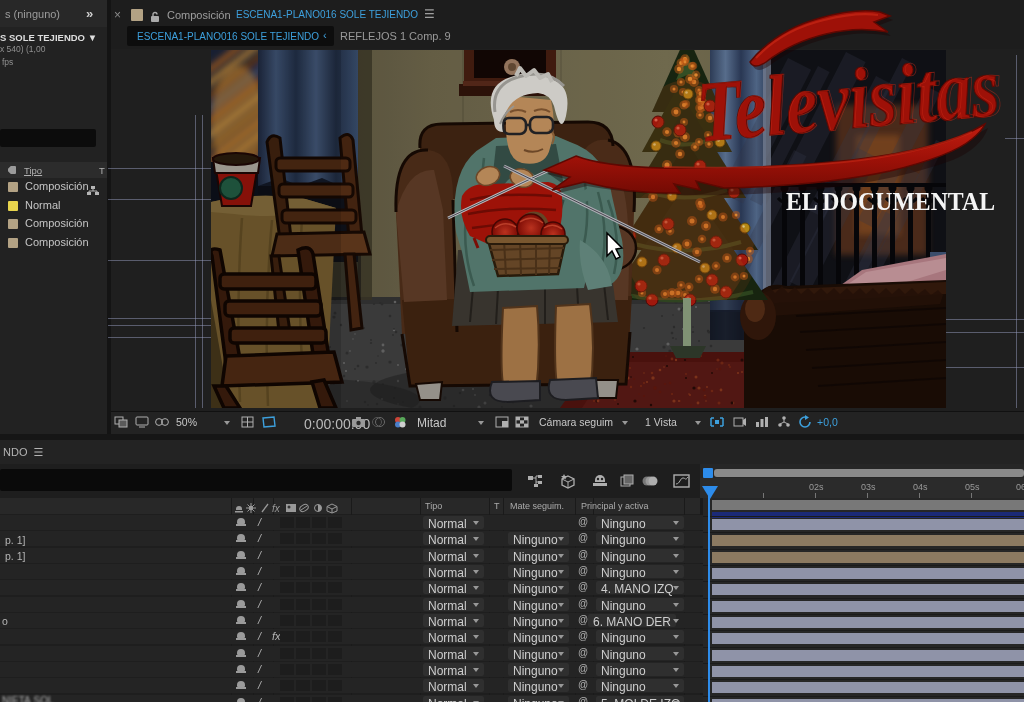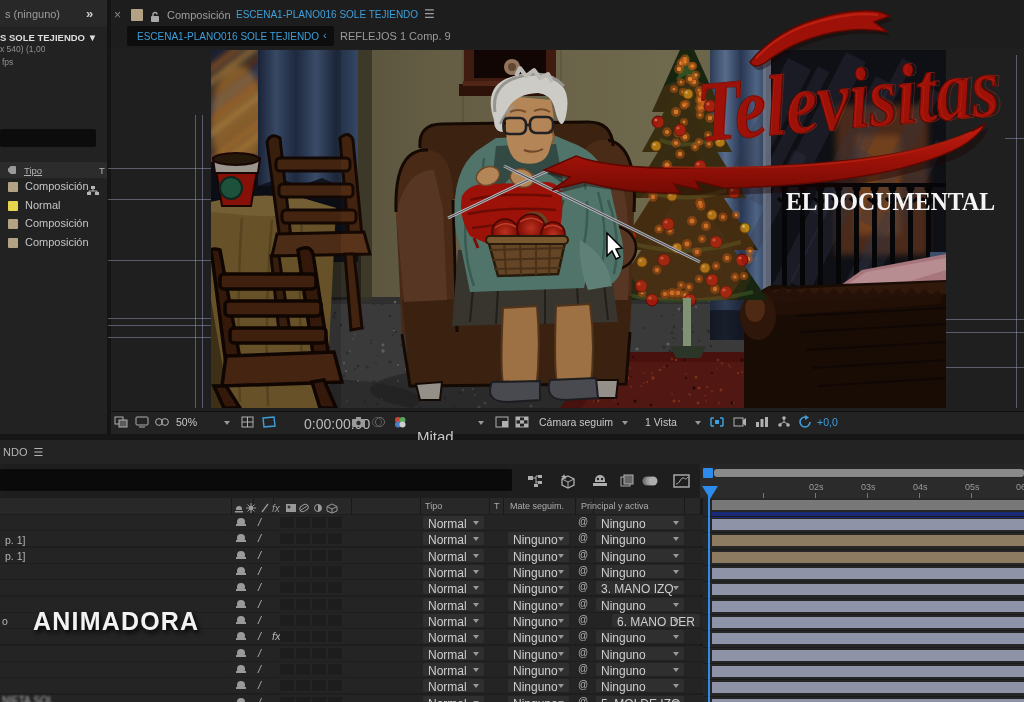--- a/index.html
+++ b/index.html
@@ -1280,21 +1280,21 @@
     <div class="abs" style="left:372px;top:414px;width:16px;height:16px;z-index:41"><svg width="16" height="16">
         <circle cx="8" cy="8" r="4.5" fill="none" stroke="#6a6a6a"></circle>
         <circle cx="5" cy="8" r="4.5" fill="none" stroke="#555"></circle>
       </svg></div>
     <div class="abs" style="left:392px;top:414px;width:16px;height:16px;z-index:41"><svg width="16" height="16">
         <circle cx="6" cy="6" r="3" fill="#cc4438"></circle>
         <circle cx="10.5" cy="6" r="3" fill="#58a85a"></circle>
         <circle cx="6" cy="10.5" r="3" fill="#4a7ec8"></circle>
         <circle cx="10.5" cy="10.5" r="3" fill="#cfcfcf"></circle>
       </svg></div>
-    <div class="txt" style="left:417px;top:428px;font-size:15px;color:#c8c8c8;z-index:41">Mitad</div>
+    <div class="txt" style="left:417px;top:416px;font-size:12px;color:#c8c8c8;z-index:41">Mitad</div>
     <div class="caret" style="left:478px;top:421px;z-index:41"></div>
     <div class="abs" style="left:494px;top:414px;width:16px;height:16px;z-index:41"><svg width="16" height="16">
         <rect x="2" y="3" width="12" height="10" fill="none" stroke="#b0b0b0"></rect>
         <rect x="8" y="7" width="6" height="6" fill="#b0b0b0"></rect>
       </svg></div>
     <div class="abs" style="left:514px;top:414px;width:16px;height:16px;z-index:41"><svg width="16" height="16">
         <rect x="2" y="3" width="12" height="10" fill="none" stroke="#b0b0b0"></rect>
         <rect x="2" y="3" width="4" height="3.3" fill="#b0b0b0"></rect>
         <rect x="10" y="3" width="4" height="3.3" fill="#b0b0b0"></rect>
         <rect x="6" y="6.3" width="4" height="3.3" fill="#b0b0b0"></rect>
@@ -1490,21 +1490,21 @@
     <div class="box" style="left:423px;top:581px;width:61px;z-index:53">
       <span class="bt">Normal</span>
     </div>
     <div class="caret" style="left:473px;top:586px;z-index:54"></div>
     <div class="box" style="left:508px;top:581px;width:61px;z-index:53">
       <span class="bt">Ninguno</span>
     </div>
     <div class="caret" style="left:558px;top:586px;z-index:54"></div>
     <div class="txt" style="left:578px;top:581px;font-size:10px;color:#b0b0b0;z-index:53">@</div>
     <div class="box" style="left:596px;top:581px;width:88px;z-index:53">
-      <span class="bt">3. MANO IZQ</span>
+      <span class="bt">4. MANO IZQ</span>
     </div>
     <div class="caret" style="left:673px;top:586px;z-index:54"></div>
     <div class="abs" style="left:0;top:597px;width:703px;height:15px;background:#242424;z-index:52"></div>
     <div class="shy" style="left:236px;top:600px;z-index:53"></div>
     <div class="slash" style="left:258px;top:598px;z-index:53">/</div>
     <div class="abs" style="left:280px;top:599px;width:64px;height:11px;background:repeating-linear-gradient(90deg,#1d1d1d 0 14px,#242424 14px 16px);z-index:53"></div>
     <div class="box" style="left:423px;top:598px;width:61px;z-index:53">
       <span class="bt">Normal</span>
     </div>
     <div class="caret" style="left:473px;top:603px;z-index:54"></div>
@@ -1523,21 +1523,21 @@
     <div class="abs" style="left:280px;top:615px;width:64px;height:11px;background:repeating-linear-gradient(90deg,#1d1d1d 0 14px,#242424 14px 16px);z-index:53"></div>
     <div class="box" style="left:423px;top:614px;width:61px;z-index:53">
       <span class="bt">Normal</span>
     </div>
     <div class="caret" style="left:473px;top:619px;z-index:54"></div>
     <div class="box" style="left:508px;top:614px;width:61px;z-index:53">
       <span class="bt">Ninguno</span>
     </div>
     <div class="caret" style="left:558px;top:619px;z-index:54"></div>
     <div class="txt" style="left:578px;top:614px;font-size:10px;color:#b0b0b0;z-index:53">@</div>
-    <div class="box" style="left:612px;top:614px;width:88px;z-index:53">
+    <div class="box" style="left:588px;top:614px;width:88px;z-index:53">
       <span class="bt">6. MANO DER</span>
     </div>
     <div class="caret" style="left:673px;top:619px;z-index:54"></div>
     <div class="abs" style="left:0;top:629px;width:703px;height:15px;background:#242424;z-index:52"></div>
     <div class="shy" style="left:236px;top:632px;z-index:53"></div>
     <div class="slash" style="left:258px;top:630px;z-index:53">/</div>
     <div class="slash" style="left:272px;top:630px;z-index:53">fx</div>
     <div class="abs" style="left:280px;top:631px;width:64px;height:11px;background:repeating-linear-gradient(90deg,#1d1d1d 0 14px,#242424 14px 16px);z-index:53"></div>
     <div class="box" style="left:423px;top:630px;width:61px;z-index:53">
       <span class="bt">Normal</span>
@@ -1645,13 +1645,12 @@
     <div class="abs" style="left:712px;top:650px;width:312px;height:11px;background:#8f93a8;z-index:53"></div>
     <div class="abs" style="left:703px;top:647px;width:321px;height:1px;background:#1b1b1b;z-index:53"></div>
     <div class="abs" style="left:712px;top:666px;width:312px;height:11px;background:#8f93a8;z-index:53"></div>
     <div class="abs" style="left:703px;top:663px;width:321px;height:1px;background:#1b1b1b;z-index:53"></div>
     <div class="abs" style="left:712px;top:682px;width:312px;height:11px;background:#8f93a8;z-index:53"></div>
     <div class="abs" style="left:703px;top:679px;width:321px;height:1px;background:#1b1b1b;z-index:53"></div>
     <div class="abs" style="left:712px;top:699px;width:312px;height:11px;background:#8f93a8;z-index:53"></div>
     <div class="abs" style="left:703px;top:696px;width:321px;height:1px;background:#1b1b1b;z-index:53"></div>
     <div class="abs" style="left:702px;top:486px;width:0;height:0;border-left:8px solid transparent;border-right:8px solid transparent;border-top:13px solid #2d8ceb;z-index:55"></div>
     <div class="abs" style="left:708px;top:486px;width:2px;height:216px;background:#2d8ceb;z-index:55"></div>
-    <div class="txt" style="left:33px;top:607px;font-size:25px;font-weight:bold;color:#f2f2f2;letter-spacing:1.2px;text-shadow:2px 3px 5px rgba(0,0,0,0.95);z-index:60">ANIMADORA</div>
 </div>
 </body></html>

